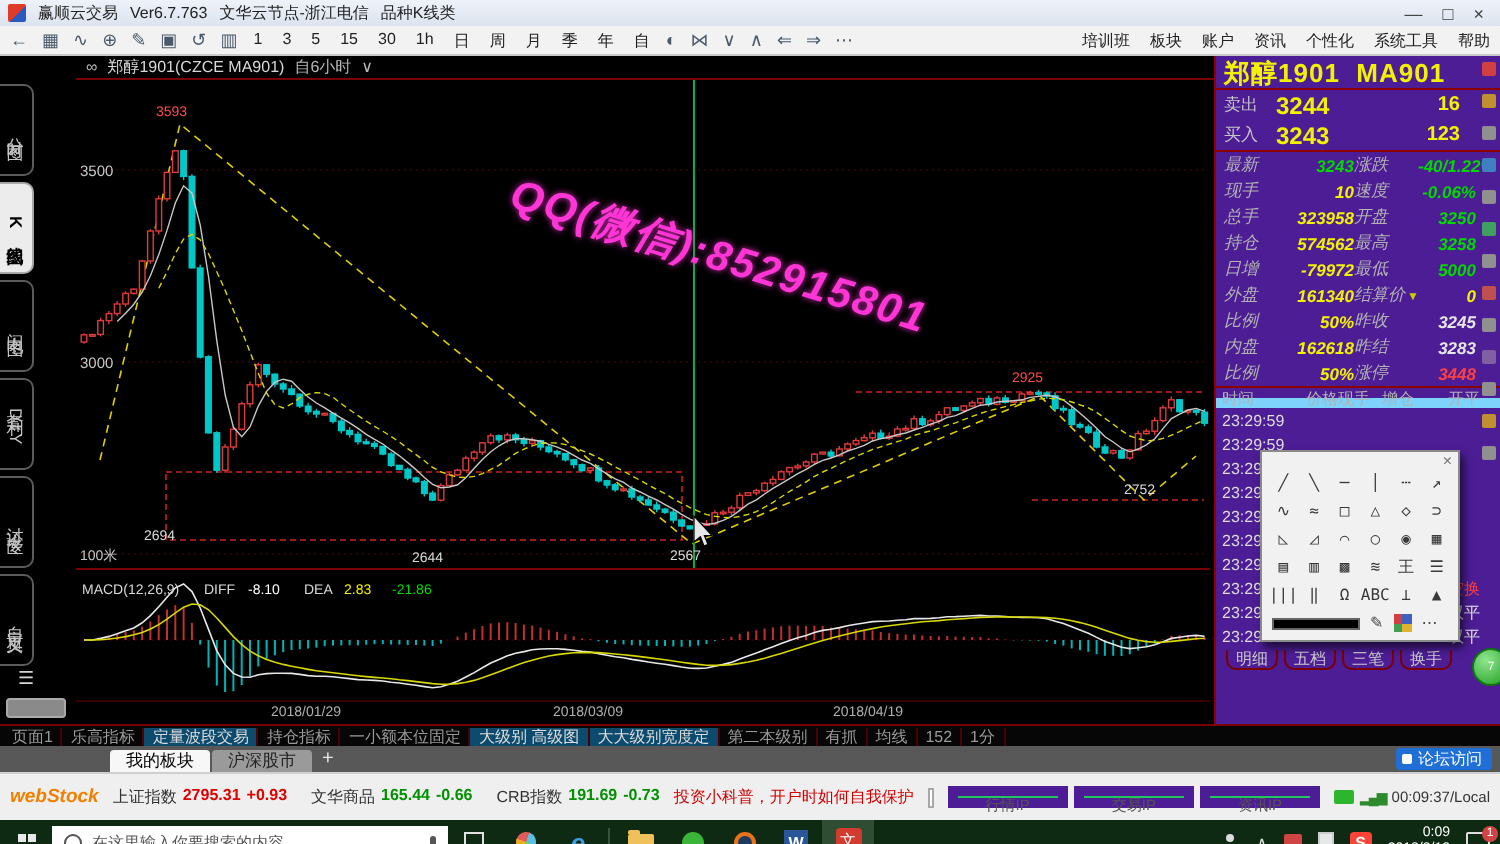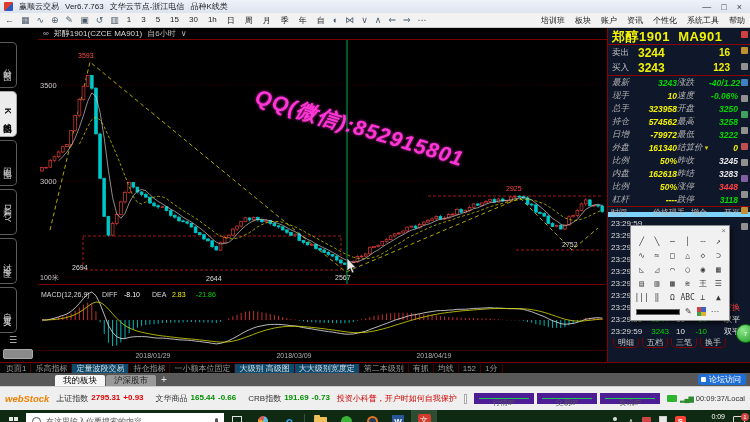--- a/index.html
+++ b/index.html
@@ -28,21 +28,21 @@
 .schip{position:absolute;left:3px;bottom:3px;width:30px;height:10px;background:#8a8a8a;border:1px solid #aaa;border-radius:2px;}
 .chart{flex:1 1 auto;position:relative;min-width:0;}
 .chart-head{height:12px;border-bottom:1px solid #7a0000;color:#b8b8b8;font-size:8px;display:flex;gap:5px;
 padding:0 5px;align-items:center;}
 .chart-head .inst{color:#d8d8d8;}
 #ksvg{position:absolute;left:0;top:12px;}
 .watermark{position:absolute;left:222px;top:55px;font-size:21px;font-weight:bold;font-style:italic;
 color:#ff35d6;transform:rotate(17deg);transform-origin:left top;letter-spacing:1px;
 text-shadow:0 0 3px rgba(255,53,214,.8);z-index:4;pointer-events:none;white-space:nowrap;}
 
-.rpanel{width:143px;flex:0 0 auto;border-left:1px solid #8b0000;position:relative;background:#0f172a;}
+.rpanel{width:143px;flex:0 0 auto;border-left:1px solid #8b0000;position:relative;background:#4c1d95;}
 .q-title{color:#f2f200;font-size:13px;font-weight:bold;height:17px;line-height:17px;padding-left:4px;
 border-bottom:1px solid #8b0000;white-space:pre;letter-spacing:.5px;}
 .q-ba{display:flex;height:15px;align-items:center;padding:0 4px;color:#c5c5c5;font-size:8.5px;}
 .q-ba .pr{color:#f2f200;font-size:12px;font-weight:bold;margin-left:9px;}
 .q-ba .vol{color:#f2f200;font-size:10px;font-weight:bold;margin-left:auto;margin-right:16px;}
 .q-rows{border-top:1px solid #8b0000;font-style:italic;}
 .q-row{display:grid;grid-template-columns:27px 38px 32px 1fr;height:13px;align-items:center;padding:0 12px 0 4px;}
 .q-row .lab{color:#b2b2b2;font-size:8.5px;white-space:nowrap;}
 .q-row .val{text-align:right;font-weight:bold;font-size:8.5px;}
 .c-y{color:#f2f200;}.c-g{color:#00d800;}.c-r{color:#ff4040;}.c-w{color:#e6e6e6;}
@@ -697,21 +697,21 @@
         <div class="q-row">
           <span class="lab">持仓</span>
           <span class="val c-y">574562</span>
           <span class="lab">最高</span>
           <span class="val c-g">3258</span>
         </div>
         <div class="q-row">
           <span class="lab">日增</span>
           <span class="val c-y">-79972</span>
           <span class="lab">最低</span>
-          <span class="val c-g">3222</span>
+          <span class="val c-g">5000</span>
         </div>
         <div class="q-row">
           <span class="lab">外盘</span>
           <span class="val c-y">161340</span>
           <span class="lab">结算价<span class="dd">▼</span></span>
           <span class="val c-y">0</span>
         </div>
         <div class="q-row">
           <span class="lab">比例</span>
           <span class="val c-y">50%</span>
@@ -722,26 +722,20 @@
           <span class="lab">内盘</span>
           <span class="val c-y">162618</span>
           <span class="lab">昨结</span>
           <span class="val c-w">3283</span>
         </div>
         <div class="q-row">
           <span class="lab">比例</span>
           <span class="val c-y">50%</span>
           <span class="lab">涨停</span>
           <span class="val c-r">3448</span>
-        </div>
-        <div class="q-row">
-          <span class="lab">杠杆</span>
-          <span class="val c-y">----</span>
-          <span class="lab">跌停</span>
-          <span class="val c-g">3118</span>
         </div>
       </div>
     <div class="tape-head">
         <span>时间</span>
         <span>价格</span>
         <span>现手</span>
         <span>增仓</span>
         <span>开平</span>
       </div>
     <div>

